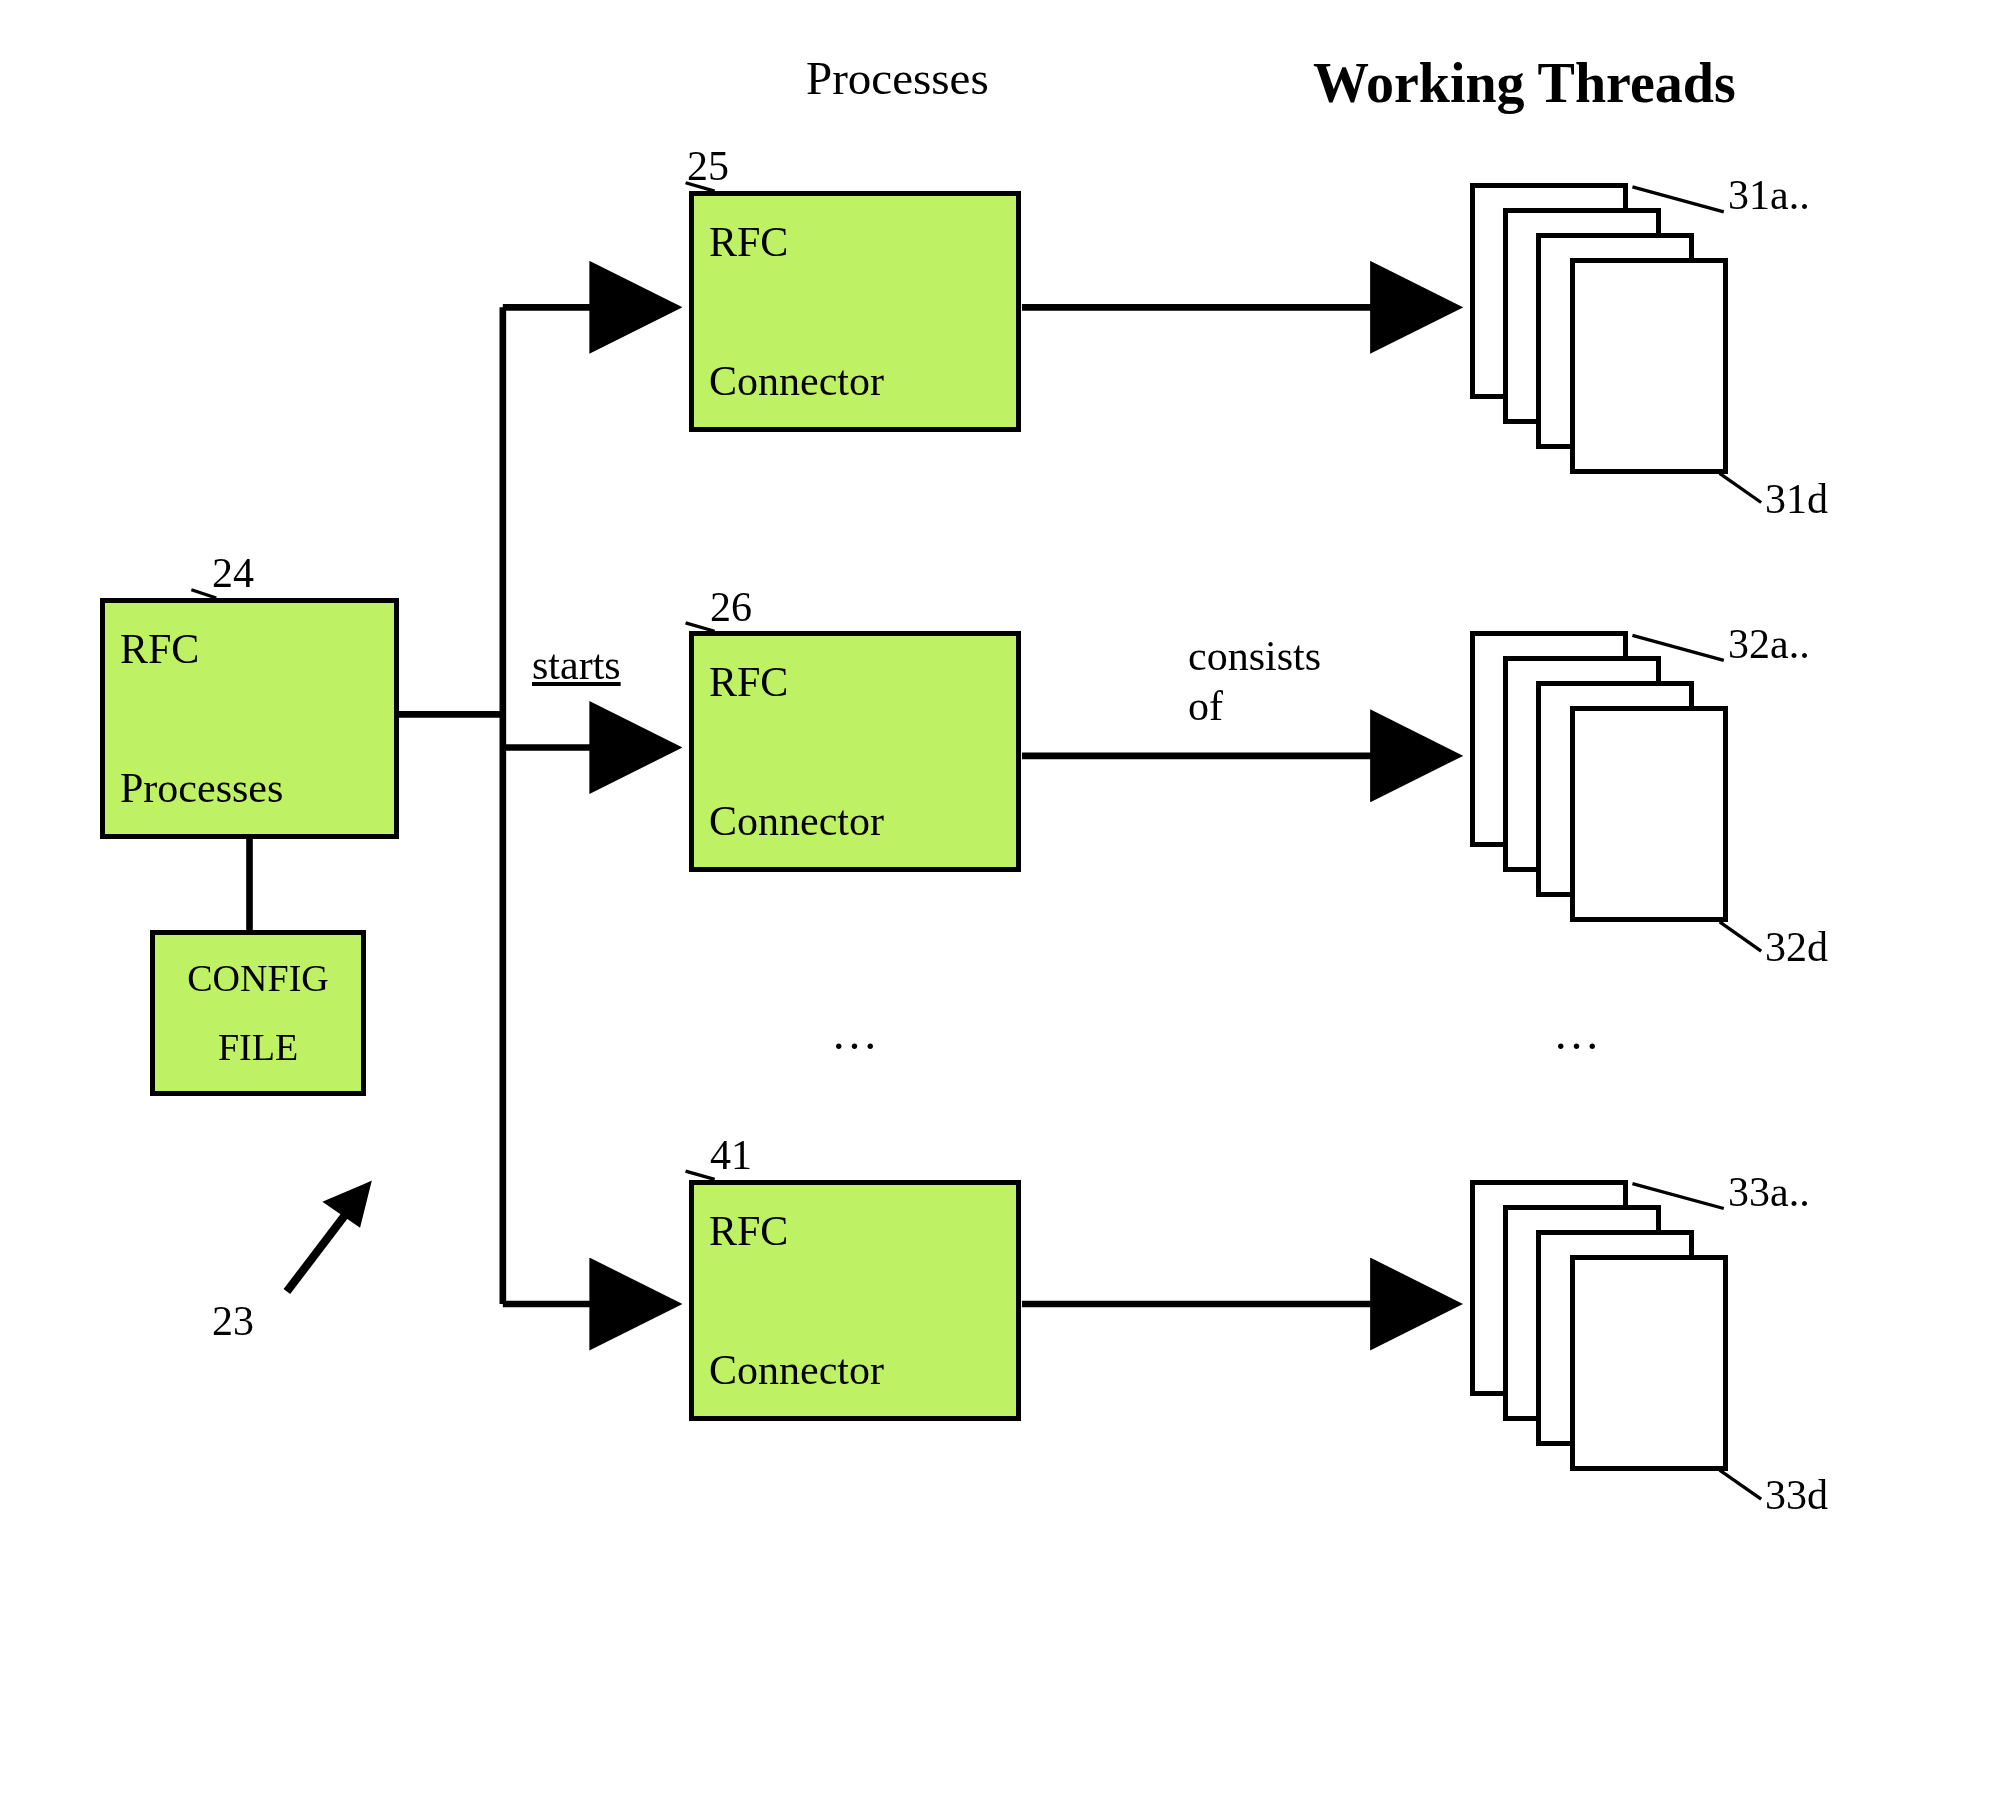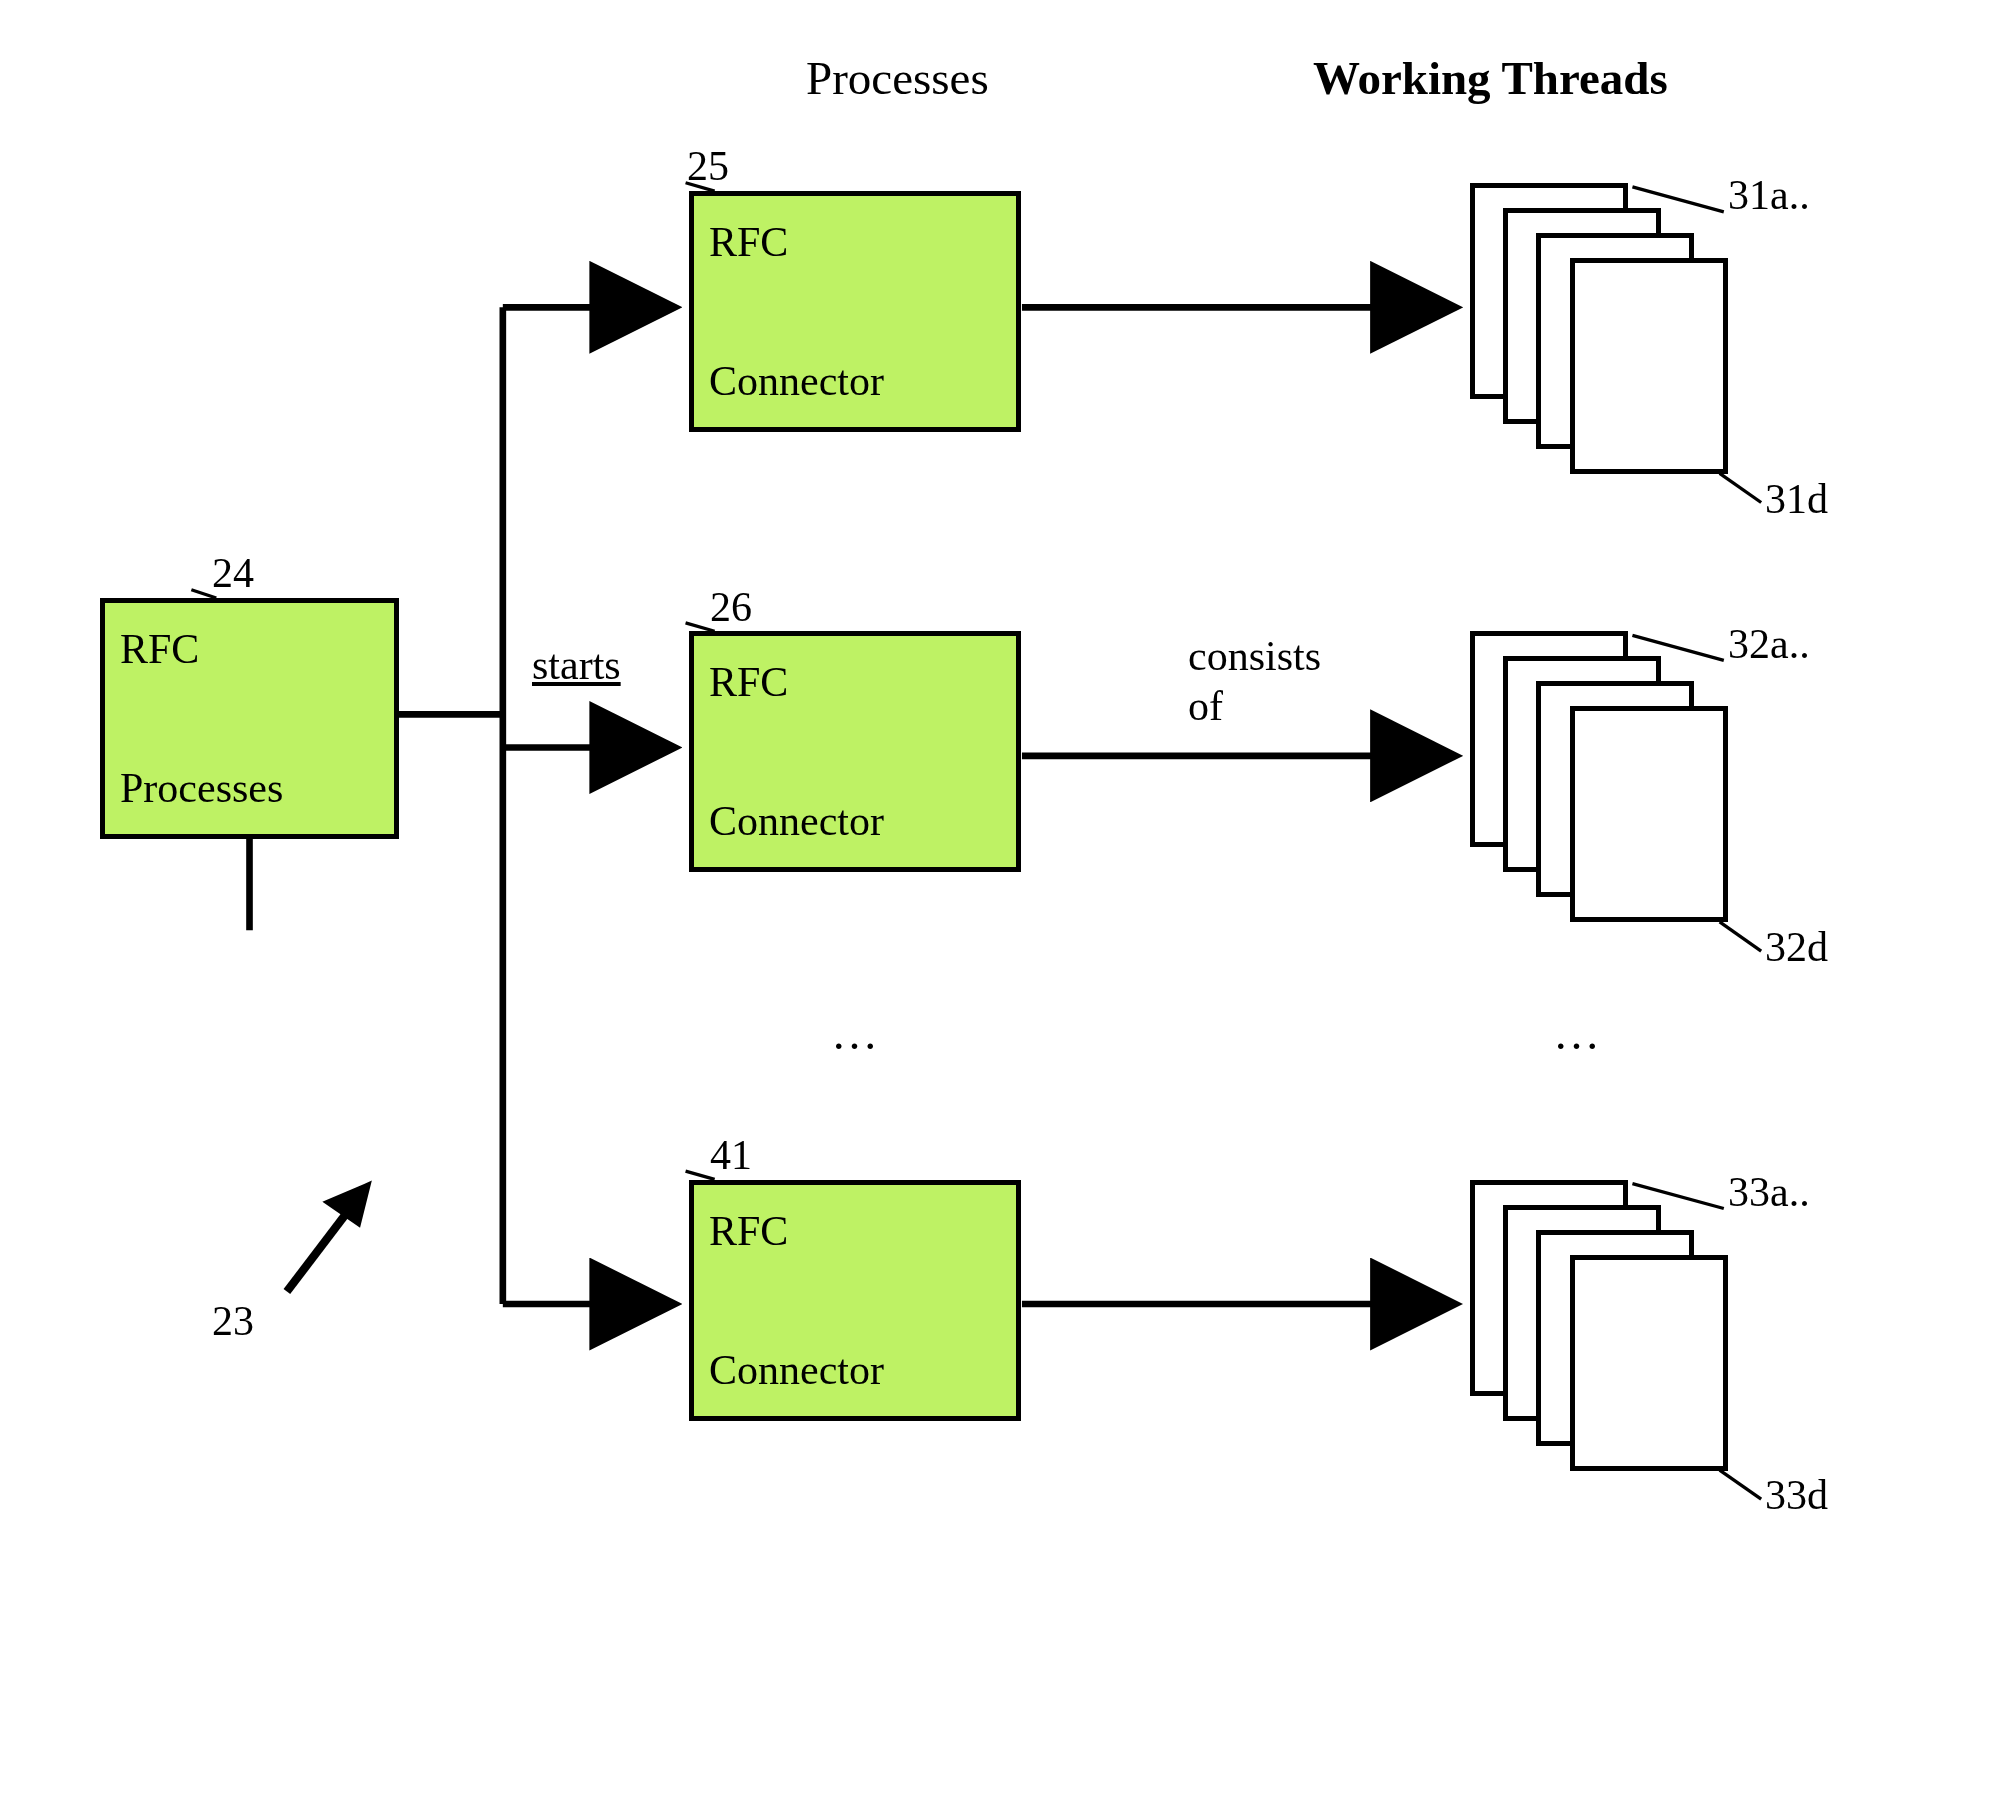--- a/index.html
+++ b/index.html
@@ -51,28 +51,32 @@
     height: 1814px;
     pointer-events: none;
   }
 </style>
 </head>
 <body>
 
 <div class="canvas">
 
   <div class="label" style="left:806px; top:50px; font-size:47px;">Processes</div>
-  <div class="label bold" style="left:1313px; top:50px; font-size:47px;">Working Threads</div>
+  <div class="label bold" style="left:1313px; top:50px; font-size:56px;">Working Threads</div>
 
   <div class="label" style="left:212px; top:548px;">24</div>
   <div class="box" style="left:100px; top:598px; width:299px; height:241px;">
     <span>RFC</span>
     <span>Processes</span>
   </div>
 
+  <div class="box center" style="left:150px; top:930px; width:216px; height:166px; font-size:38px;">
+    <span>CONFIG</span>
+    <span>FILE</span>
+  </div>
 
   <div class="label" style="left:687px; top:141px;">25</div>
   <div class="box" style="left:689px; top:191px; width:332px; height:241px;">
     <span>RFC</span>
     <span>Connector</span>
   </div>
 
   <div class="label" style="left:710px; top:582px;">26</div>
   <div class="box" style="left:689px; top:631px; width:332px; height:241px;">
     <span>RFC</span>

